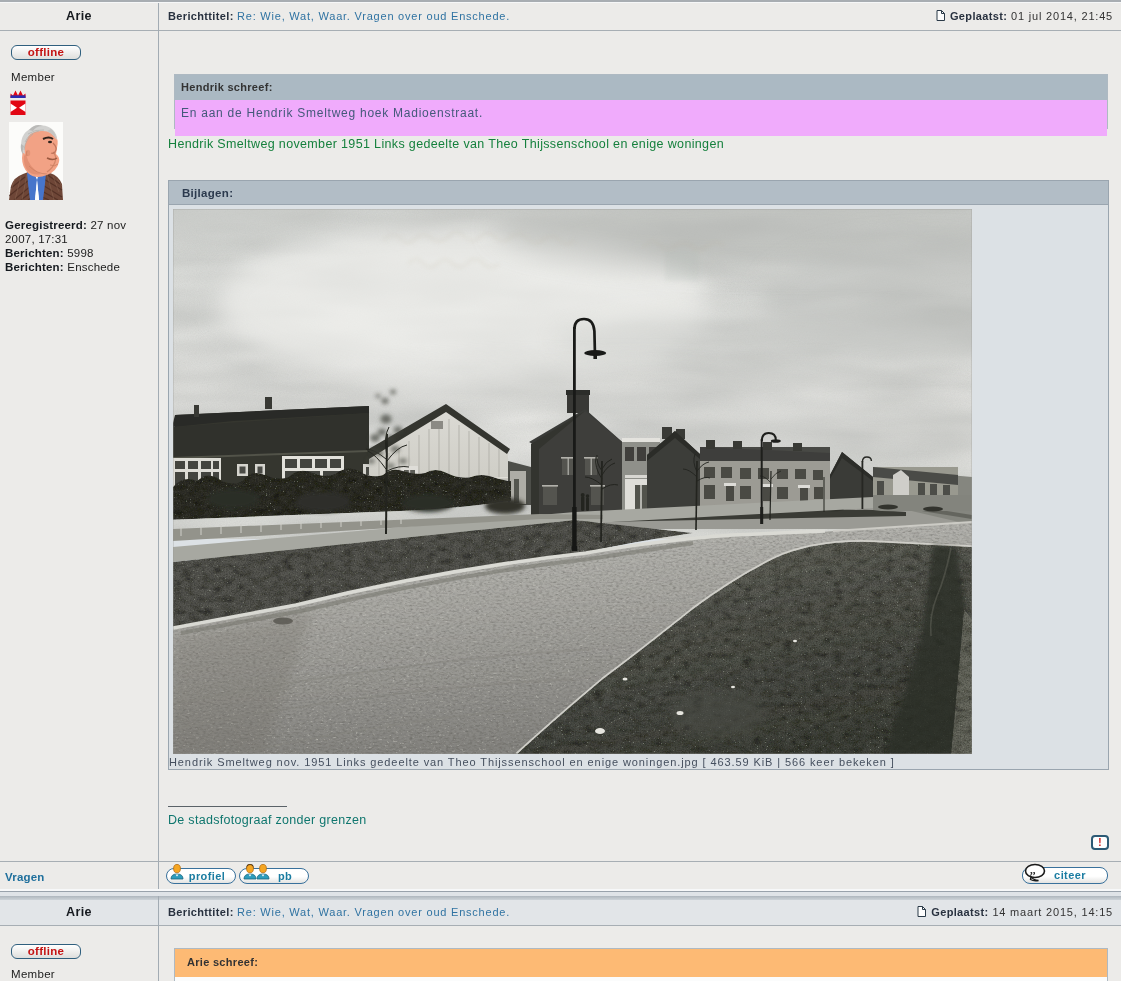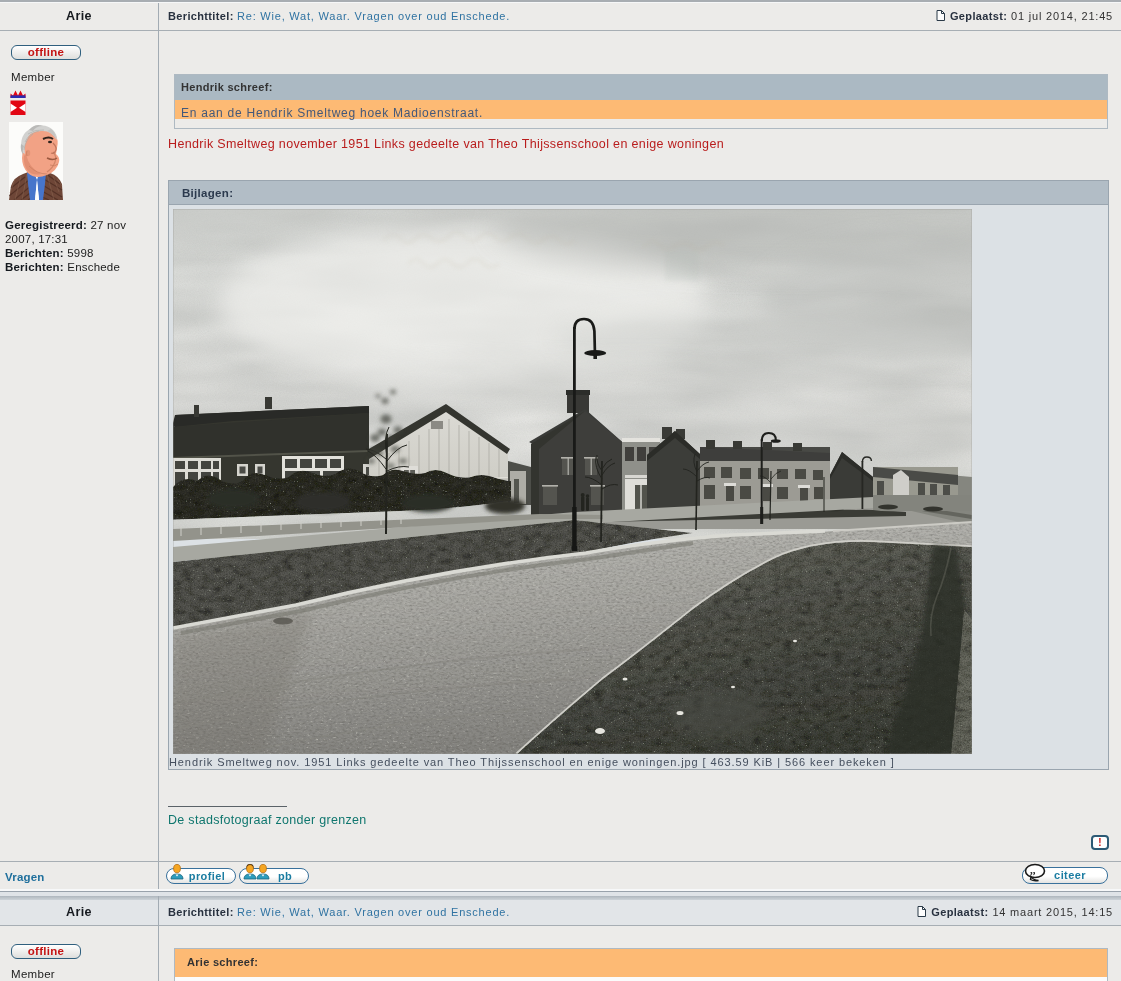--- a/index.html
+++ b/index.html
@@ -85,24 +85,24 @@
 </svg>
 
 <div class="abs" style="left:5px;top:219px;width:150px;font-size:11.5px;line-height:13.9px;color:#1c1c1c;letter-spacing:.2px;">
   <span class="bold" style="color:#15191e;">Geregistreerd:</span> 27 nov 2007, 17:31<br>
   <span class="bold" style="color:#15191e;">Berichten:</span> 5998<br>
   <span class="bold" style="color:#15191e;">Berichten:</span> Enschede
 </div>
 
 <div class="abs" style="left:174px;top:50px;width:932px;height:53px;border:1px solid #aeb9c2;margin-top:24px;">
   <div style="height:25px;background:#abb9c3;font-size:11px;font-weight:bold;color:#333;line-height:25px;padding-left:6px;letter-spacing:.3px;">Hendrik schreef:</div>
-  <div style="height:19px;background:#fdba74;font-size:12px;color:#44597a;line-height:27px;padding-left:6px;letter-spacing:.75px;">En aan de Hendrik Smeltweg hoek Madioenstraat.</div>
+  <div style="height:36px;background:#f0abfc;font-size:12px;color:#44597a;line-height:27px;padding-left:6px;letter-spacing:.75px;">En aan de Hendrik Smeltweg hoek Madioenstraat.</div>
 </div>
 
-<div class="abs" style="left:168px;top:137px;font-size:12.5px;color:#b91c1c;letter-spacing:.35px;">Hendrik Smeltweg november 1951 Links gedeelte van Theo Thijssenschool en enige woningen</div>
+<div class="abs" style="left:168px;top:137px;font-size:12.5px;color:#15803d;letter-spacing:.35px;">Hendrik Smeltweg november 1951 Links gedeelte van Theo Thijssenschool en enige woningen</div>
 
 <div class="abs" style="left:168px;top:180px;width:941px;height:590px;border:1px solid #9aa5af;background:#dce1e5;box-sizing:border-box;">
   <div style="height:24px;background:#b2bdc6;border-bottom:1px solid #9aa5af;font-size:11.5px;font-weight:bold;color:#2c3a4e;line-height:24px;padding-left:13px;letter-spacing:.3px;box-sizing:border-box;">Bijlagen:</div>
 </div>
 
 <svg id="photo" class="abs" style="left:173px;top:209px;" width="799" height="545" viewBox="0 0 799 545">
 <defs>
   <linearGradient id="skyg" x1="0" y1="0" x2="0" y2="1">
     <stop offset="0" stop-color="#d8dad7"></stop>
     <stop offset="0.3" stop-color="#e2e3e0"></stop>

